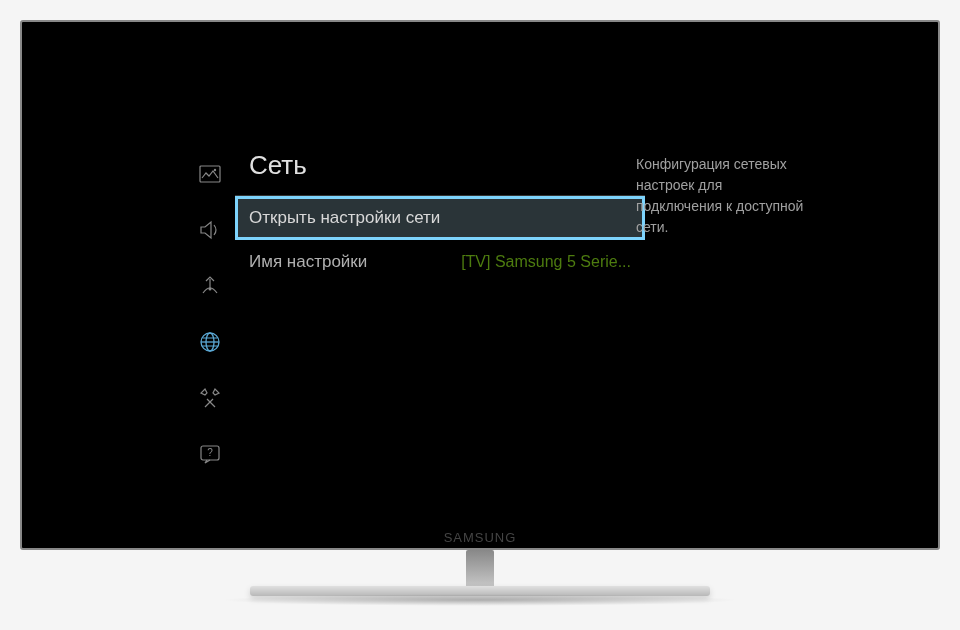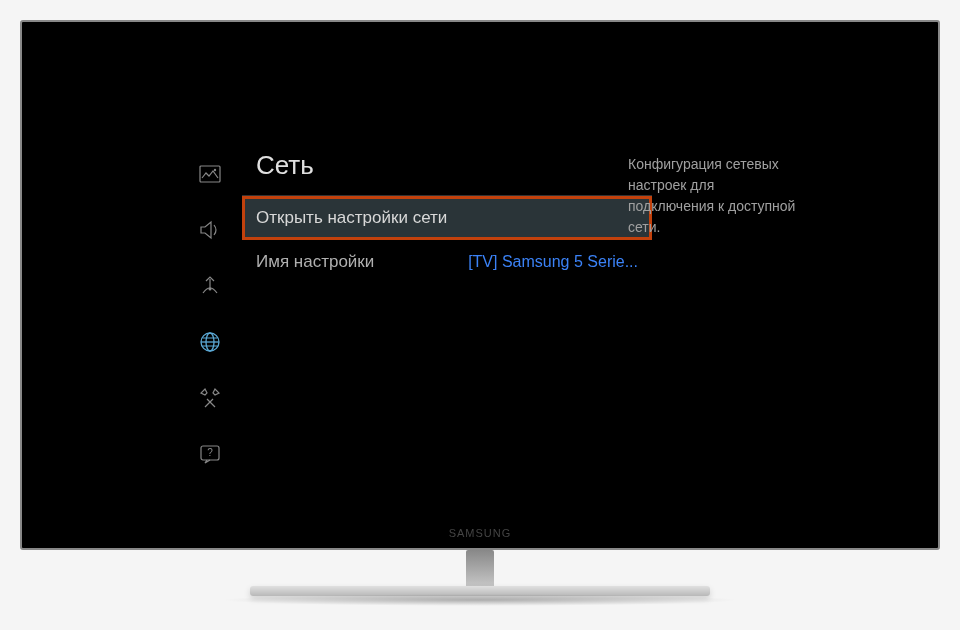--- a/index.html
+++ b/index.html
@@ -50,21 +50,21 @@
       align-items: center;
       justify-content: center;
       color: #888;
       cursor: pointer;
     }
     .sidebar-icon.active {
       color: #5ba8d4;
     }
     .menu-panel {
       position: absolute;
-      left: 210px;
+      left: 203px;
       top: 100px;
       width: 410px;
       color: #c5c5c5;
     }
     .menu-title {
       font-size: 26px;
       font-weight: 300;
       color: #e0e0e0;
       padding: 8px 14px 14px 14px;
       border-bottom: 1px solid #333;
@@ -73,31 +73,31 @@
       padding: 12px 14px;
       font-size: 17px;
       color: #b0b0b0;
       cursor: pointer;
       display: flex;
       justify-content: space-between;
       align-items: center;
     }
     .menu-item.highlighted {
       background: #2a3438;
-      border: 3px solid #c2410c;
+      border: 3px solid #7dd3fc;
       color: #d8d8d8;
       padding: 9px 11px;
     }
     .menu-item-value {
-      color: #3b82f6;
+      color: #4d7c0f;
       font-size: 16px;
     }
     .description-panel {
       position: absolute;
-      right: 130px;
+      right: 122px;
       top: 112px;
       width: 170px;
       color: #a0a0a0;
       font-size: 14px;
       line-height: 1.5;
     }
     .tv-stand {
       width: 320px;
       height: 60px;
       margin: 0 auto;
@@ -125,25 +125,25 @@
       width: 520px;
       height: 12px;
       background: radial-gradient(ellipse, rgba(0,0,0,0.25), transparent 70%);
       position: absolute;
       left: 50%;
       transform: translateX(-50%);
       bottom: 4px;
     }
     .tv-brand {
       position: absolute;
-      bottom: 9px;
+      bottom: 3px;
       left: 50%;
       transform: translateX(-50%);
       color: #444;
-      font-size: 11px;
+      font-size: 13px;
       letter-spacing: 1px;
     }
   </style>
 </head>
 <body>
 
 <div class="tv-frame">
   <div class="tv-screen">
     <div class="tv-brand">SAMSUNG</div>
     <div class="ui-container">

